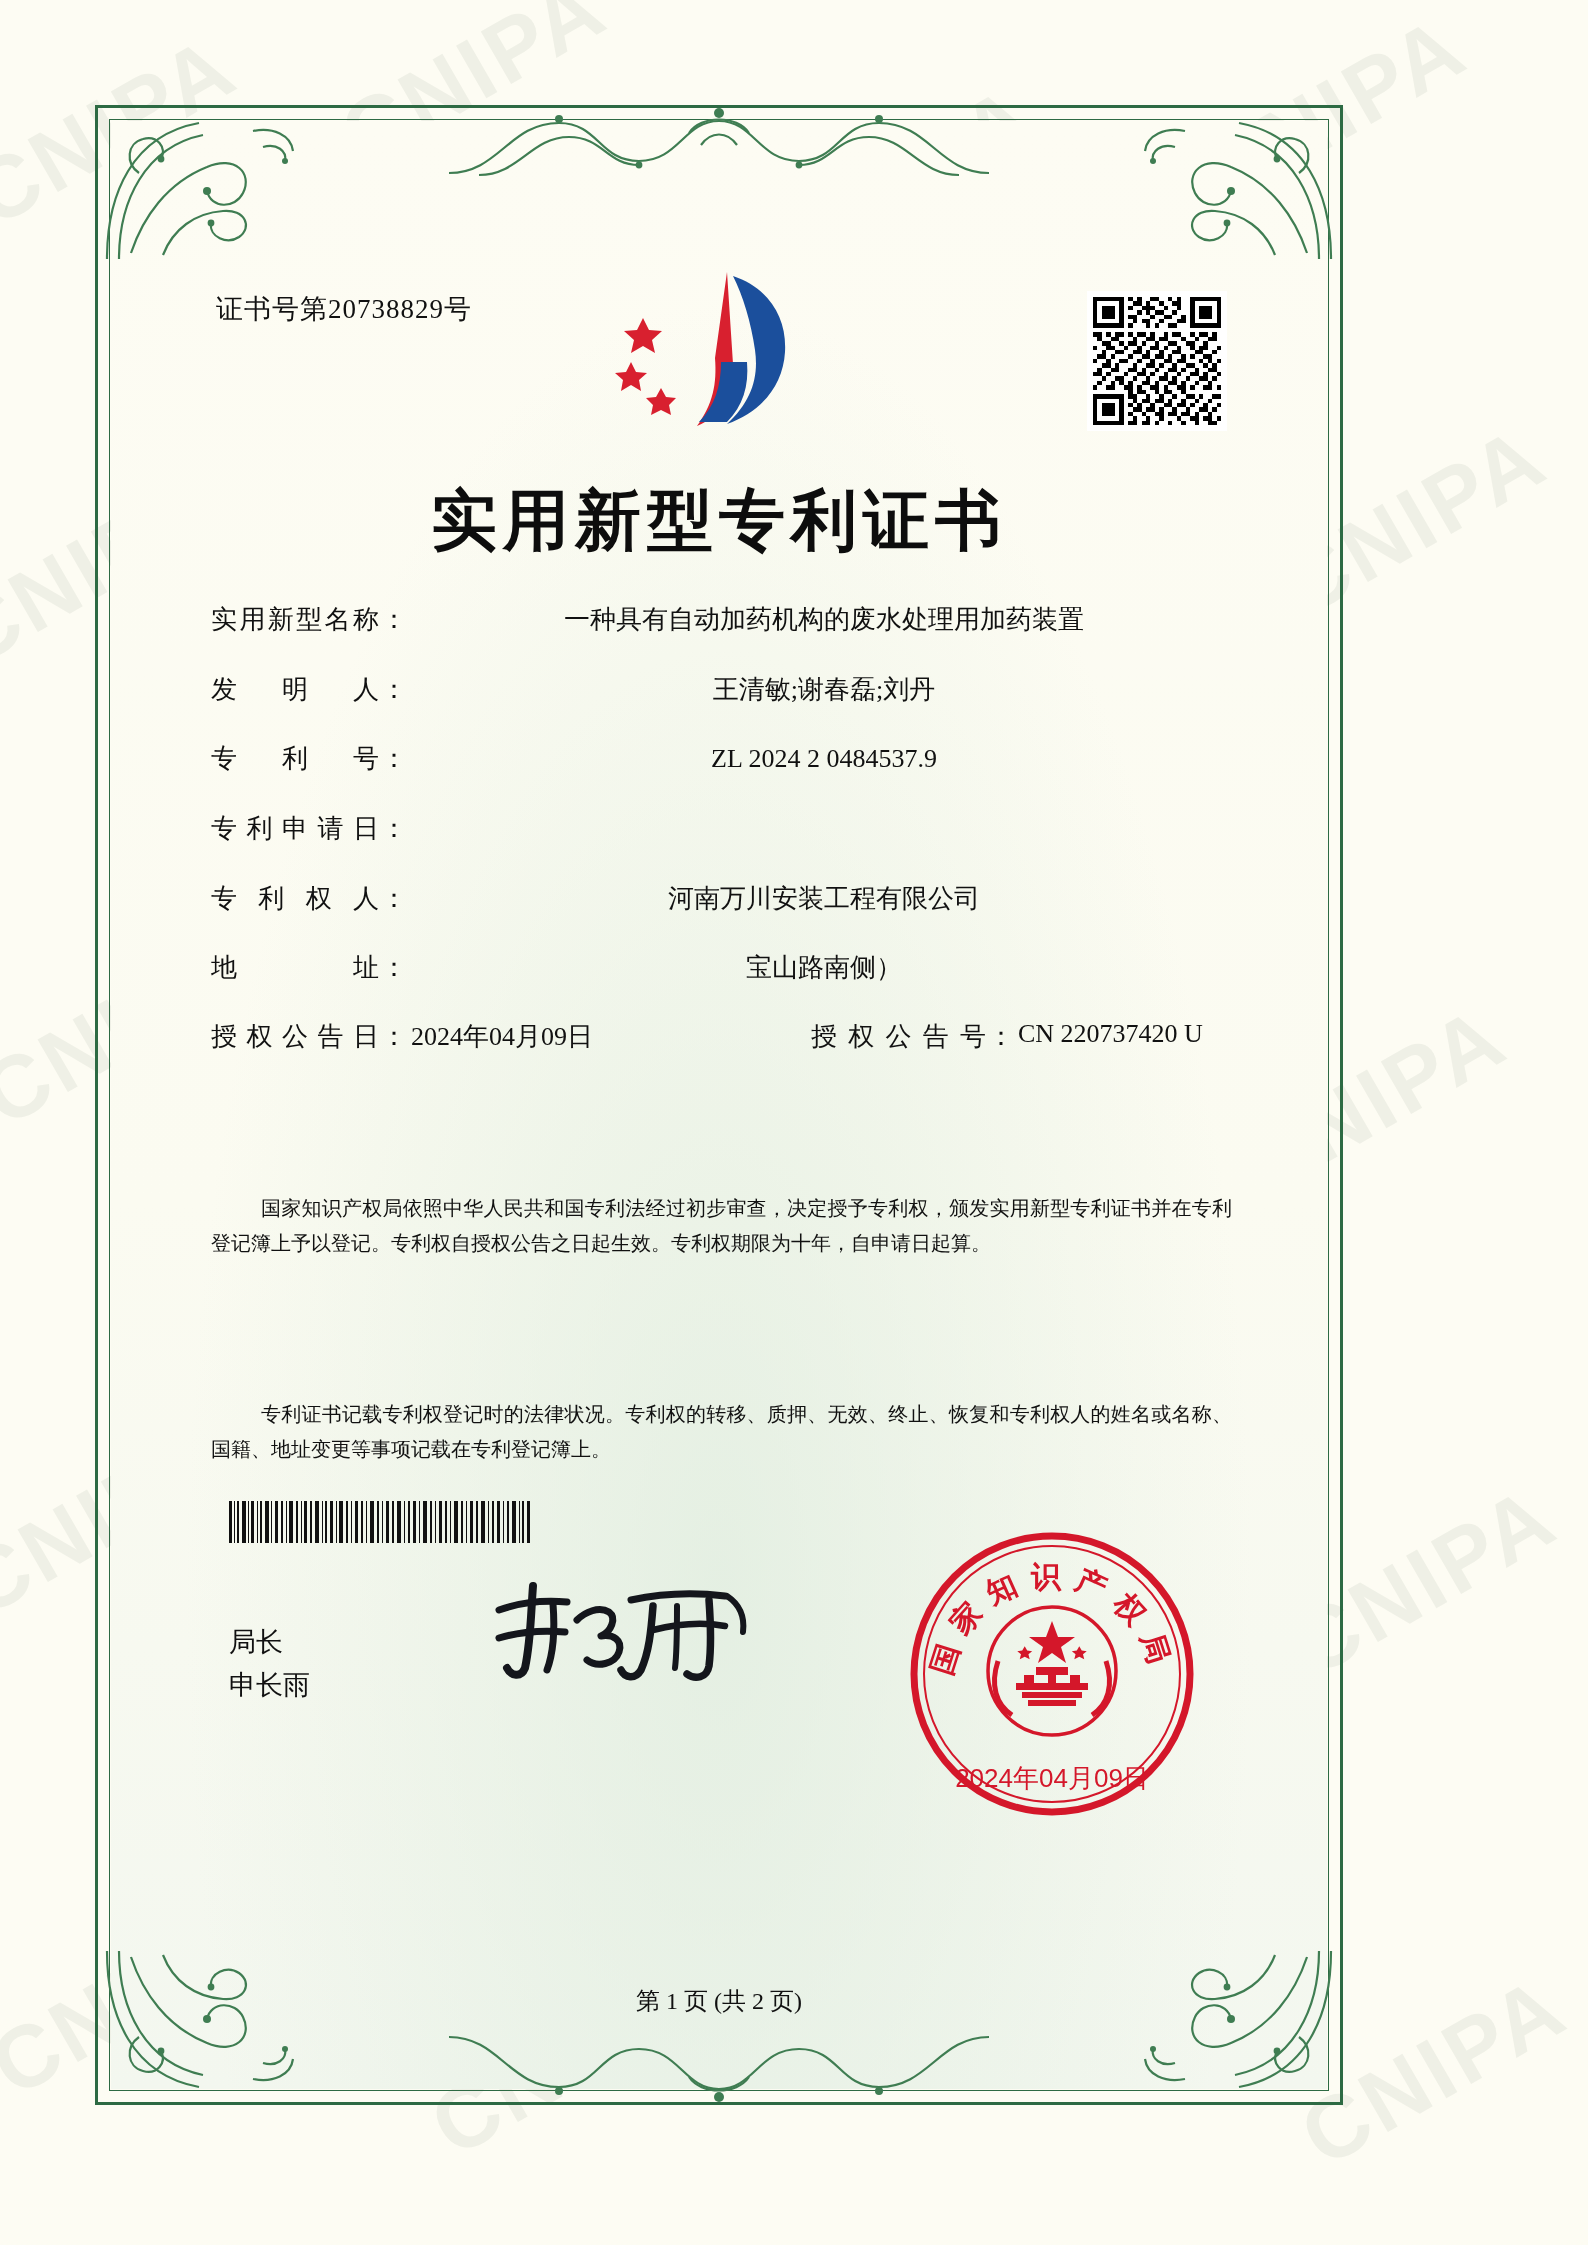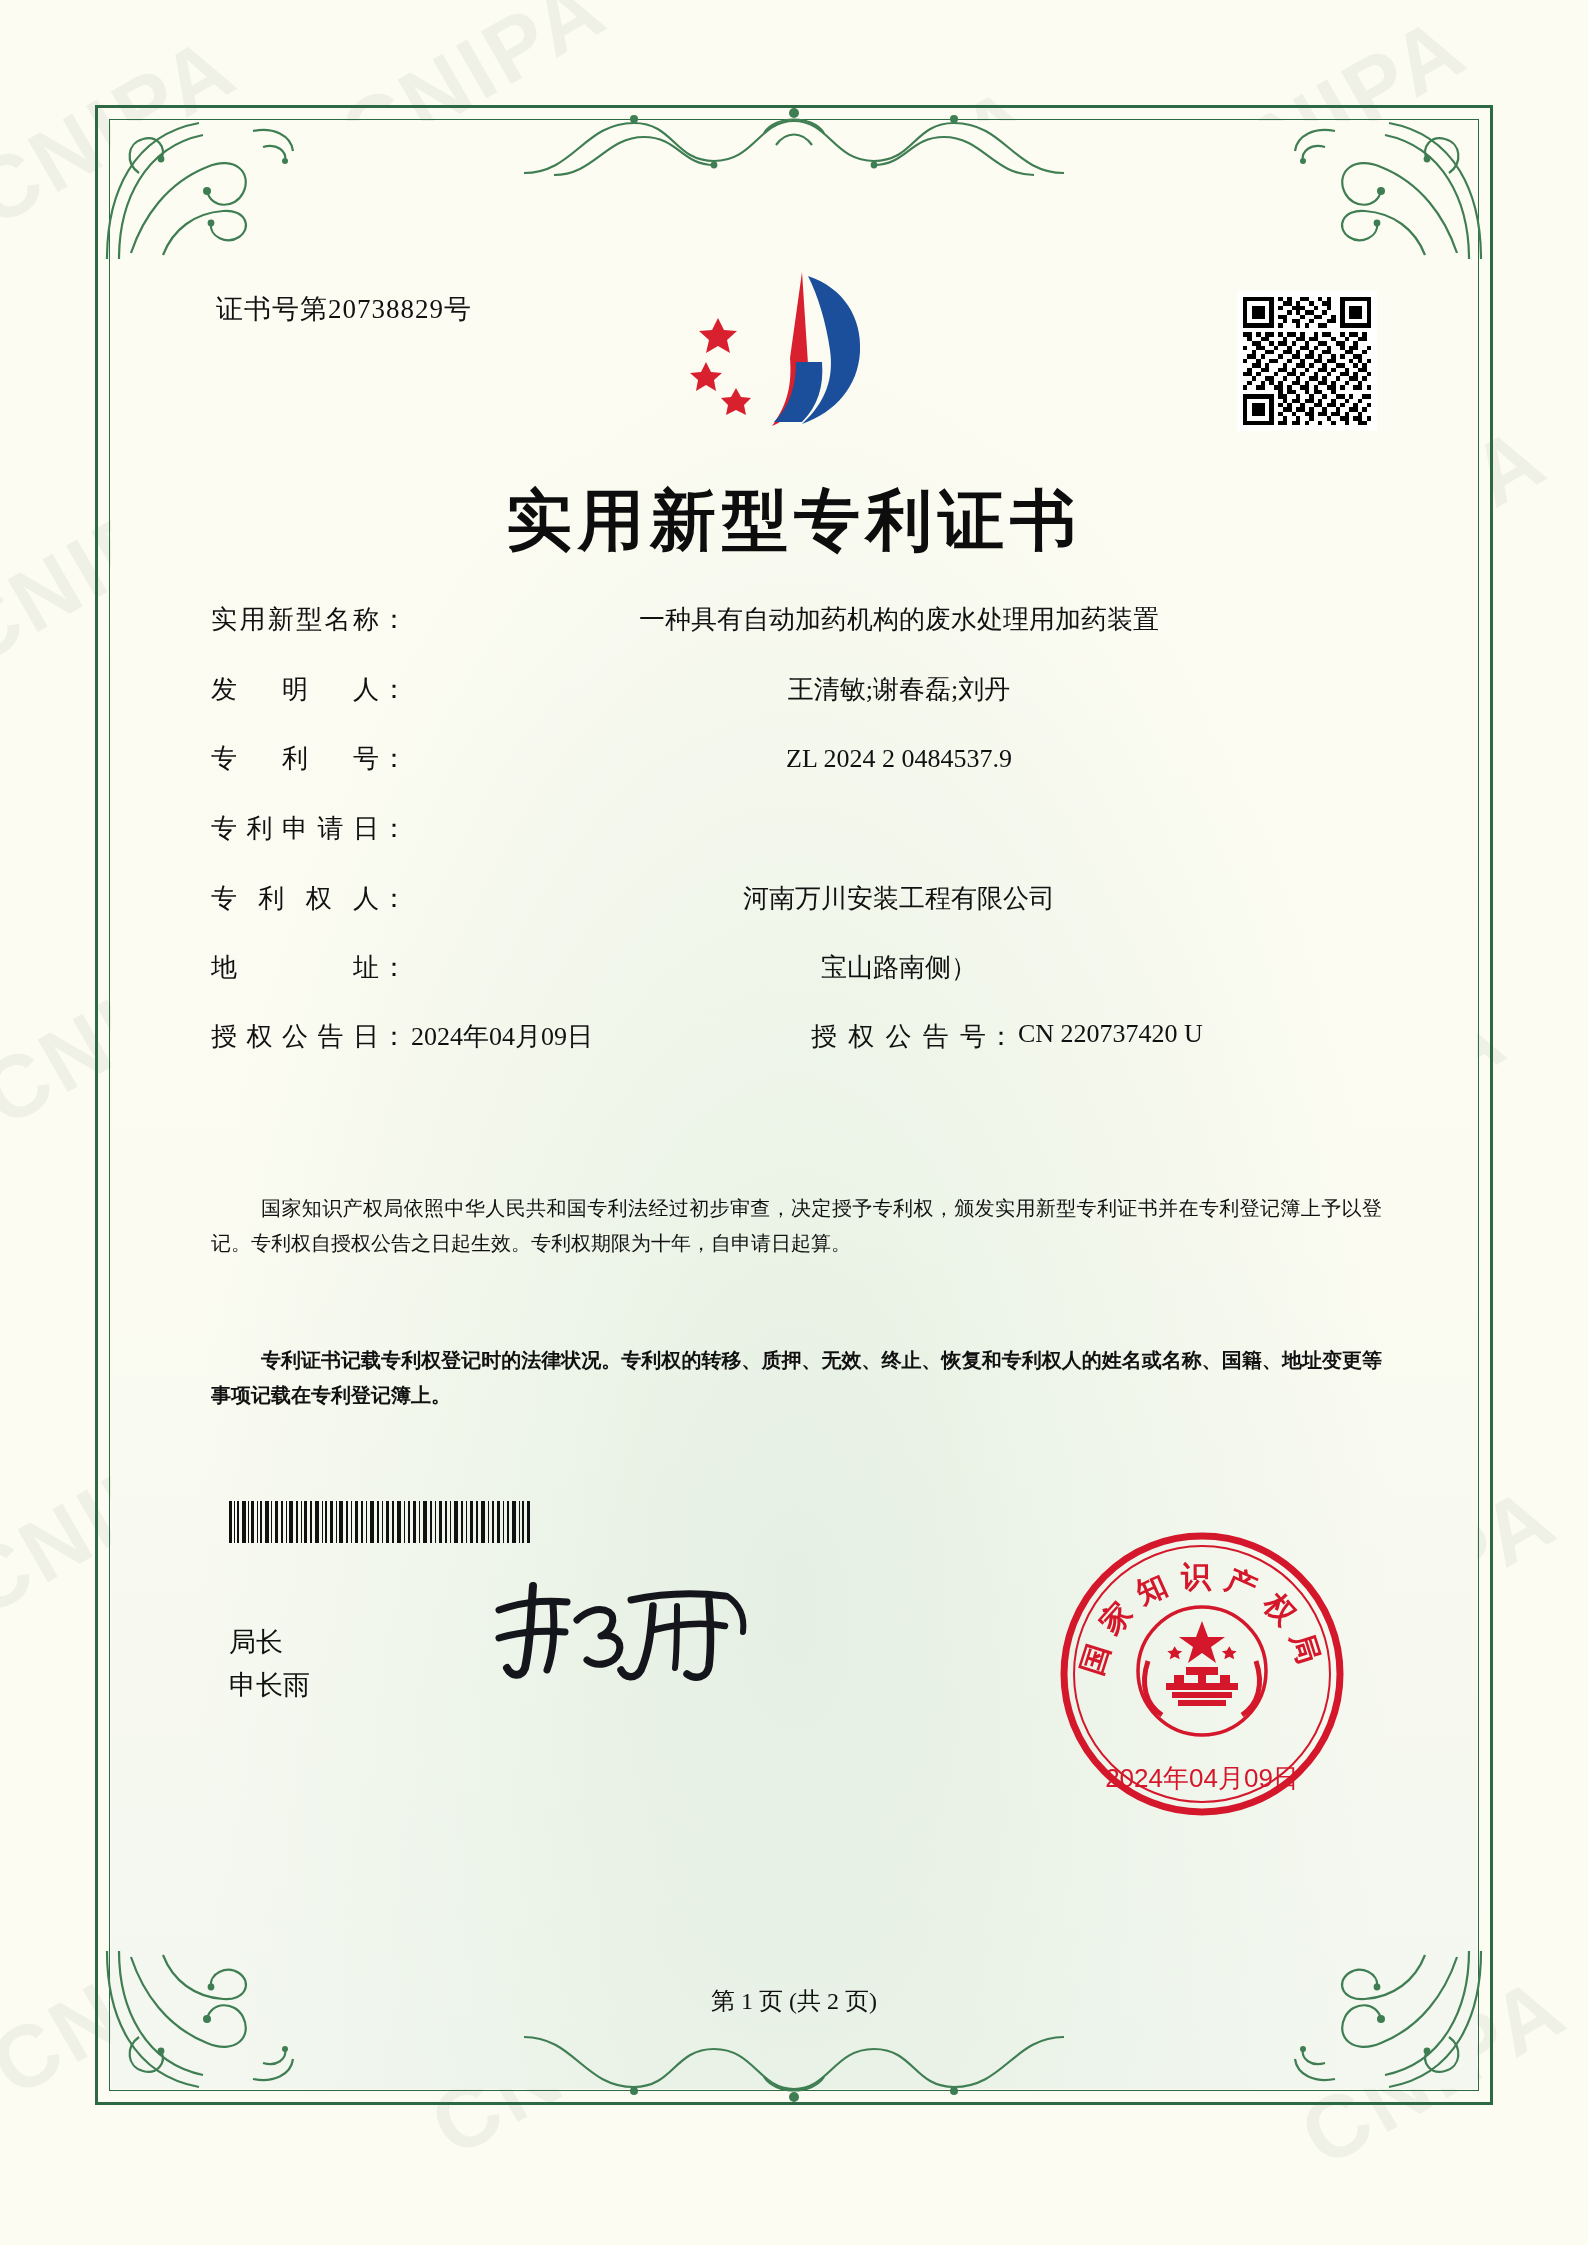--- a/index.html
+++ b/index.html
@@ -21,21 +21,21 @@
     font-size:88px;
     letter-spacing:4px;
     transform:rotate(-30deg);
     white-space:nowrap;
   }
 
   
   .page{
     position:absolute;
     left:95px;top:105px;
-    width:1398px;height:2000px;
+    width:1248px;height:2000px;
     box-sizing:border-box;
   }
   .frame-outer{
     position:absolute;inset:0;
     border:3px solid #2d6a43;
     box-sizing:border-box;
   }
   .frame-inner{
     position:absolute;inset:14px;
     border:1px solid #2d6a43;
@@ -100,21 +100,21 @@
   .lbl2{display:flex;justify-content:space-between;white-space:nowrap;}
   .lbl2.w1{width:168px;flex:0 0 168px;}
   .lbl2.w2{width:175px;flex:0 0 175px;}
 
   .para{
     position:absolute;left:100px;right:95px;
     font-size:20px;line-height:1.75;color:#111;text-align:justify;
     text-indent:50px;
   }
   .p1{top:1070px;}
-  .p2{top:1222px;font-weight:bold;}
+  .p2{top:1276px;}
 
   
   .barcode{position:absolute;left:118px;top:1380px;width:360px;height:42px;}
 
   
   .sig-label{position:absolute;left:118px;top:1500px;font-size:27px;color:#111;line-height:1.6;}
   .sig-hand{
     position:absolute;left:370px;top:1455px;
     width:290px;height:110px;
   }

